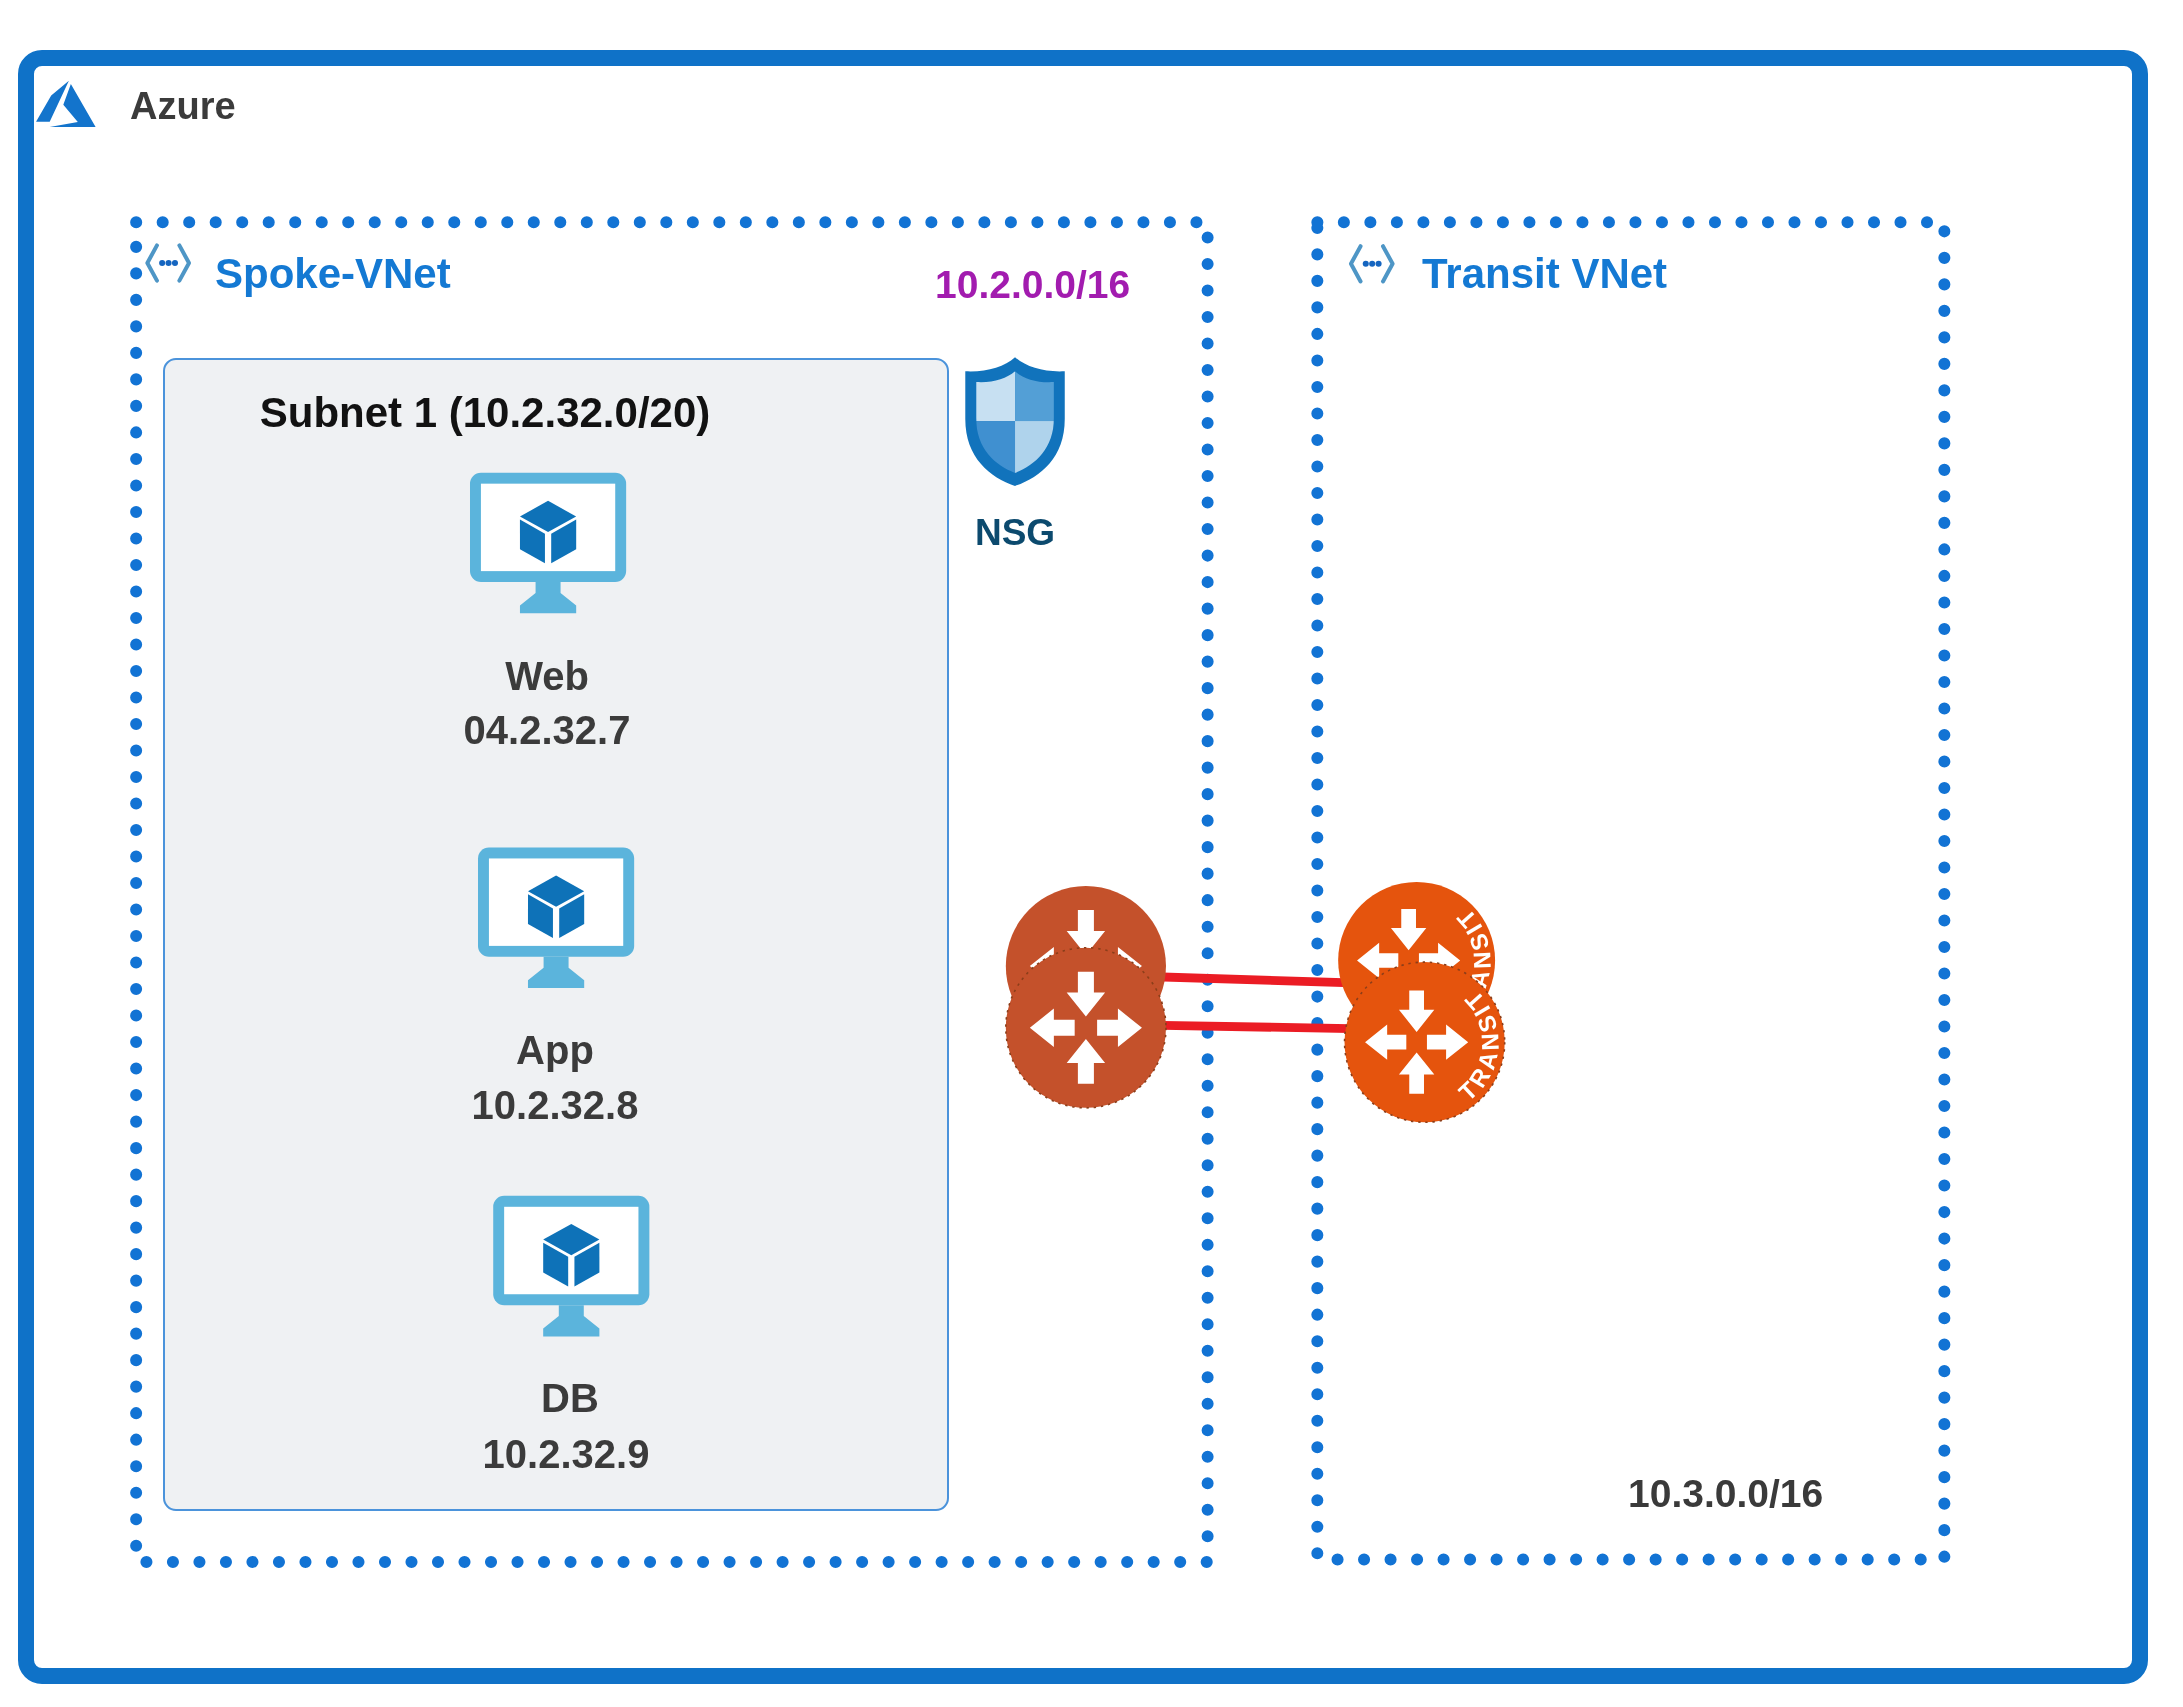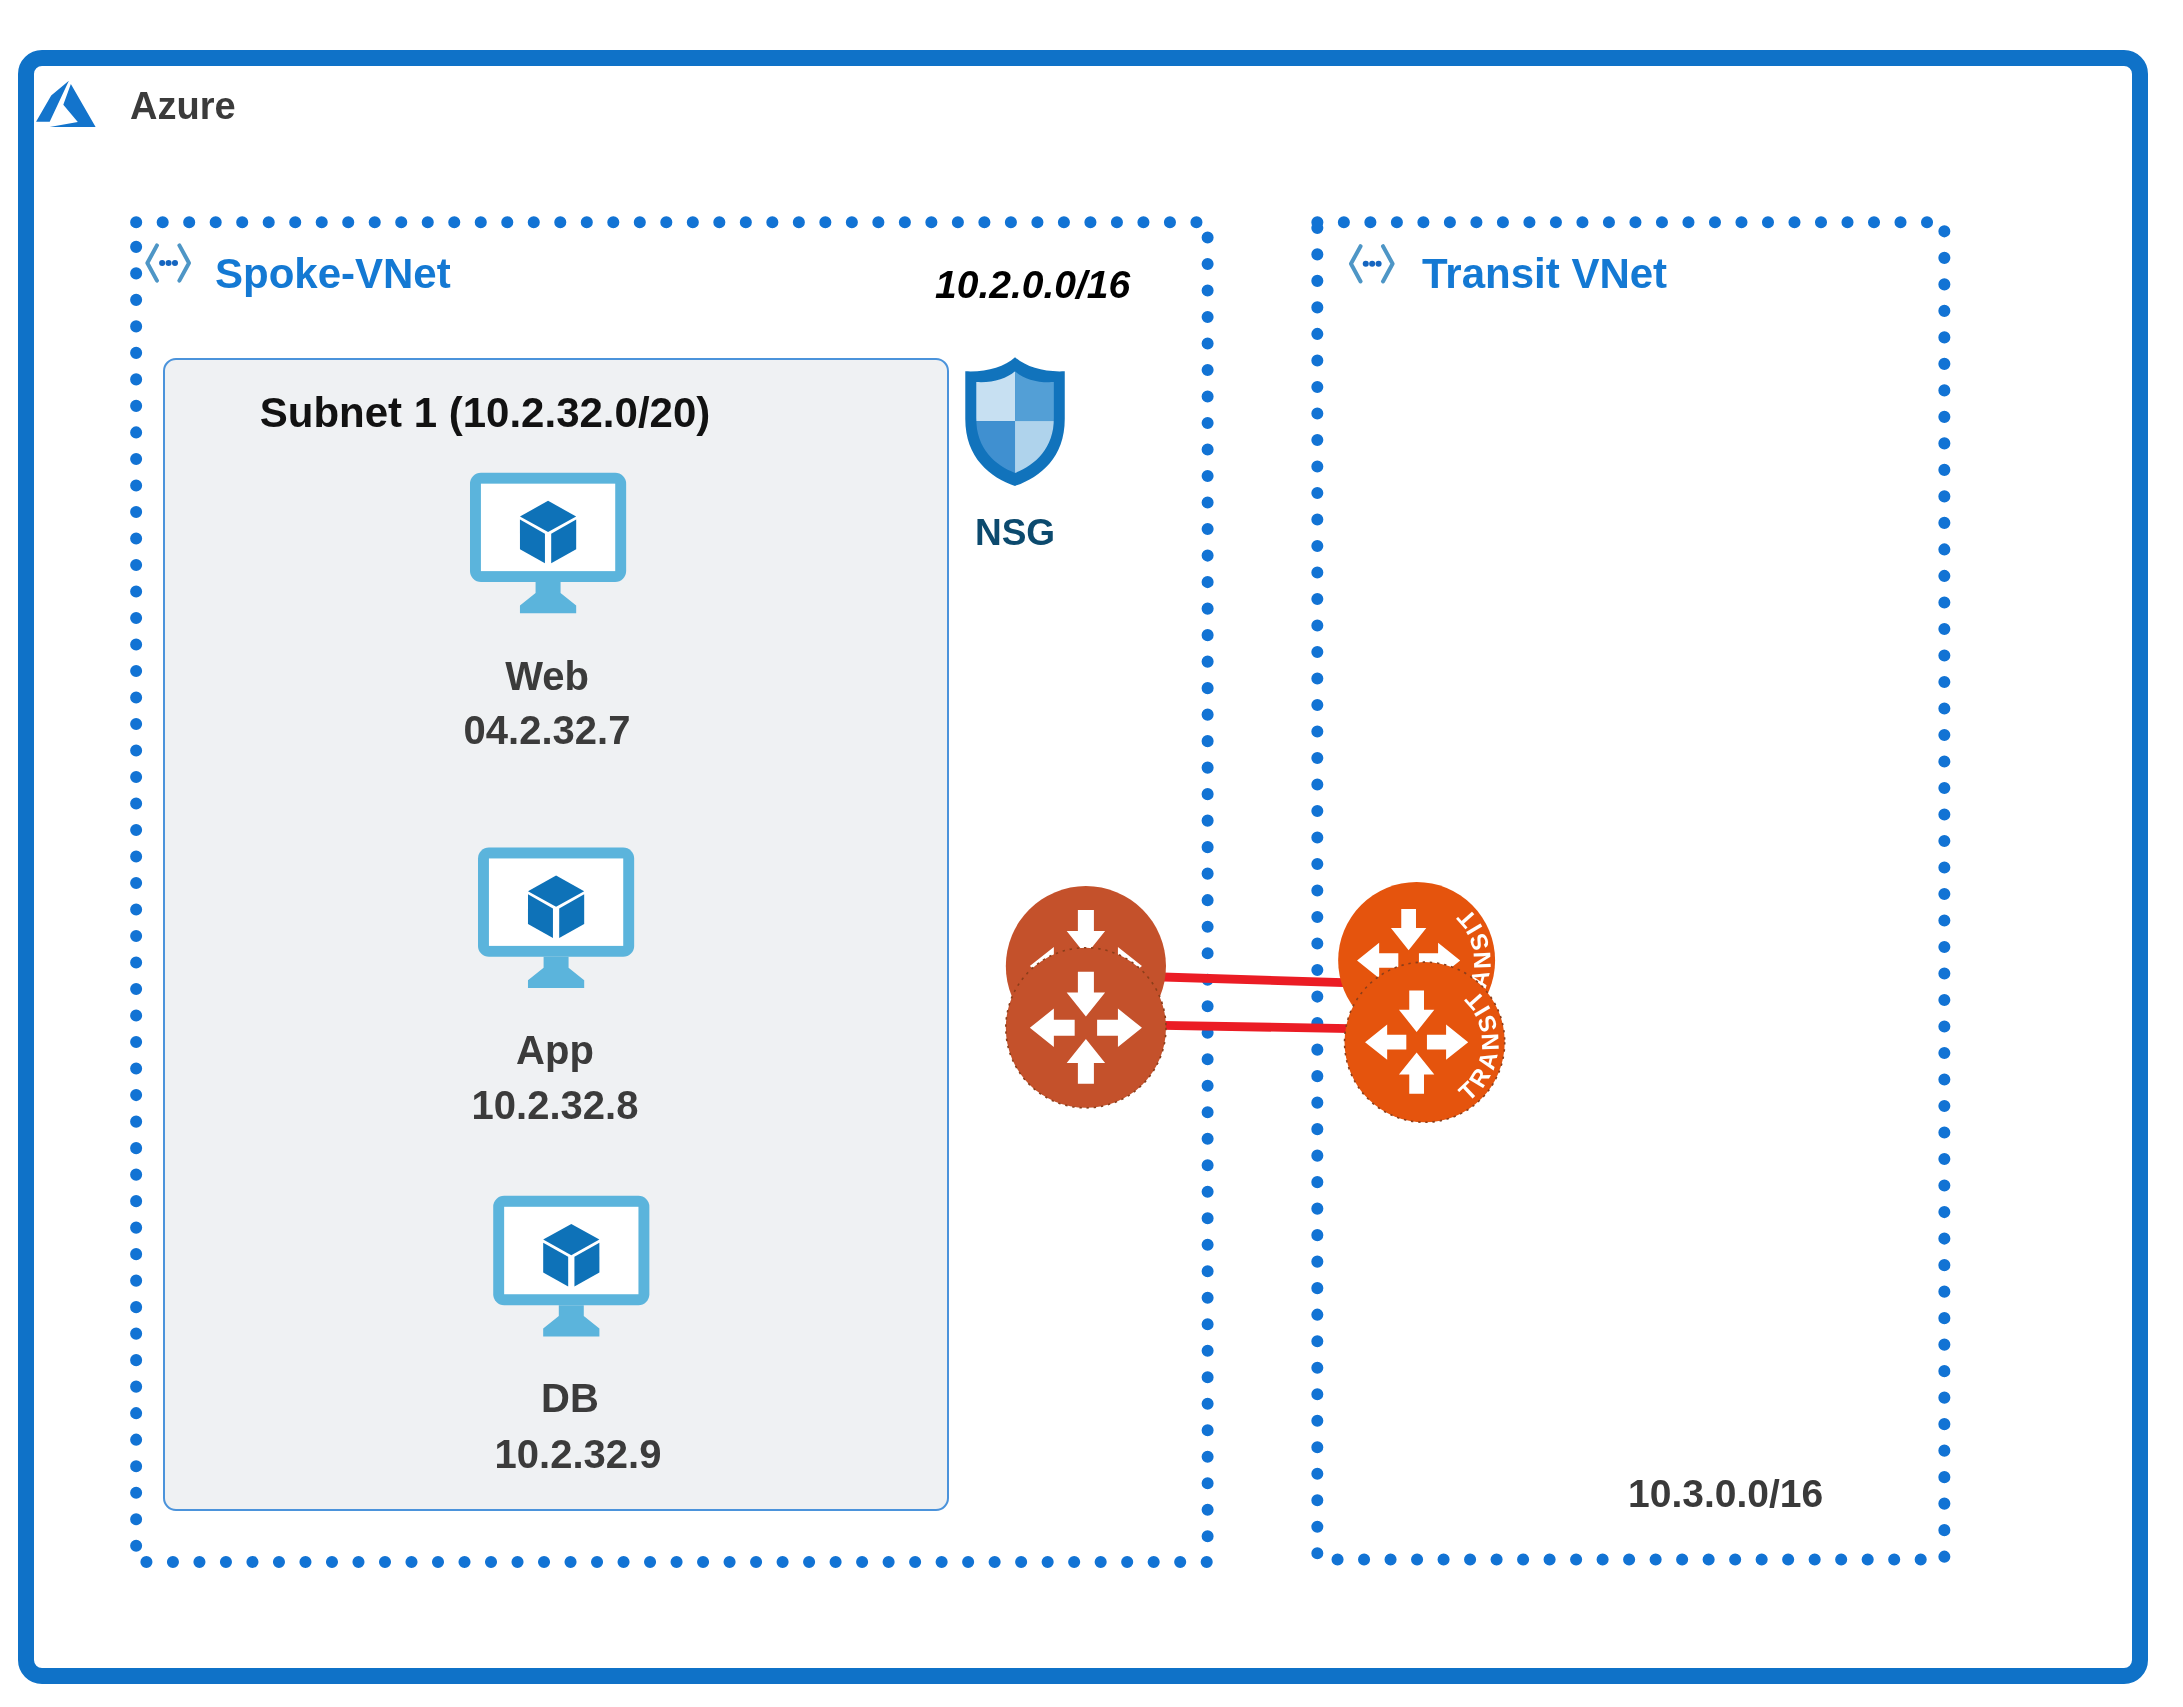--- a/index.html
+++ b/index.html
@@ -12,21 +12,21 @@
         font-family:"Liberation Sans",sans-serif;}
   .outer-box{position:absolute;left:18.4px;top:50px;width:2130px;height:1634px;box-sizing:border-box;
         border:16px solid var(--accent);border-radius:24px;background:#fff;}
   .subnet-box{position:absolute;left:163px;top:358px;width:786px;height:1153px;box-sizing:border-box;
         background:var(--subnet_bg);border:2.4px solid var(--subnet_border);border-radius:13px;}
   .overlay{position:absolute;left:0;top:0;width:2183px;height:1708px;}
   .lbl{position:absolute;font-weight:bold;white-space:nowrap;}
   .azure-label{left:130px;top:85px;font-size:38px;color:var(--text_dark);}
   .spoke-title{left:215px;top:250px;font-size:42px;color:var(--vnet_title);}
   .transit-title{left:1422px;top:250px;font-size:42px;color:var(--vnet_title);}
-  .spoke-cidr{left:935px;top:263px;font-size:39px;color:#000000;font-style:italic;}
+  .spoke-cidr{left:935px;top:263px;font-size:39px;color:#a21caf;}
   .transit-cidr{left:1628px;top:1472px;font-size:39px;color:#3A3A3A;text-align:right;}
   .subnet-title{left:163px;top:389px;width:644px;text-align:center;font-size:42px;color:#121212;}
   .vm-name,.vm-ip{width:336px;text-align:center;font-size:40px;color:var(--text_dark);}
   .nsg-label{left:951px;top:501px;width:128px;text-align:center;font-size:37px;color:#0c4a6e;margin-top:11px;}
   .c-dotrect{fill:none;stroke:var(--dot);stroke-width:15;stroke-dasharray:0.1 33;stroke-linecap:round;}
   .c-red{stroke:var(--peer_red);stroke-width:11;fill:none;}
   .router-l{fill:var(--router_left);}
   .router-r{fill:var(--router_right);}
   .router-front{stroke:#8B3E1A;stroke-width:2;stroke-dasharray:3 6;}
   .arrowglyph{fill:#ffffff;}
@@ -130,21 +130,21 @@
   <div class="lbl spoke-cidr">10.2.0.0/16</div>
   <div class="lbl subnet-title">Subnet 1 (10.2.32.0/20)</div>
 
   <div class="lbl vm-name" style="left:379px;top:654px;">Web</div>
   <div class="lbl vm-ip" style="left:379px;top:708px;">04.2.32.7</div>
 
   <div class="lbl vm-name" style="left:387px;top:1028px;">App</div>
   <div class="lbl vm-ip" style="left:387px;top:1083px;">10.2.32.8</div>
 
   <div class="lbl vm-name" style="left:402px;top:1376px;">DB</div>
-  <div class="lbl vm-ip" style="left:410px;top:1432px;">10.2.32.9</div>
+  <div class="lbl vm-ip" style="left:398px;top:1432px;">10.2.32.9</div>
 
   <div class="lbl nsg-label">NSG</div>
 
   <div class="lbl transit-title">Transit VNet</div>
   <div class="lbl transit-cidr">10.3.0.0/16</div>
 
 </div>
 
 
 </body></html>

